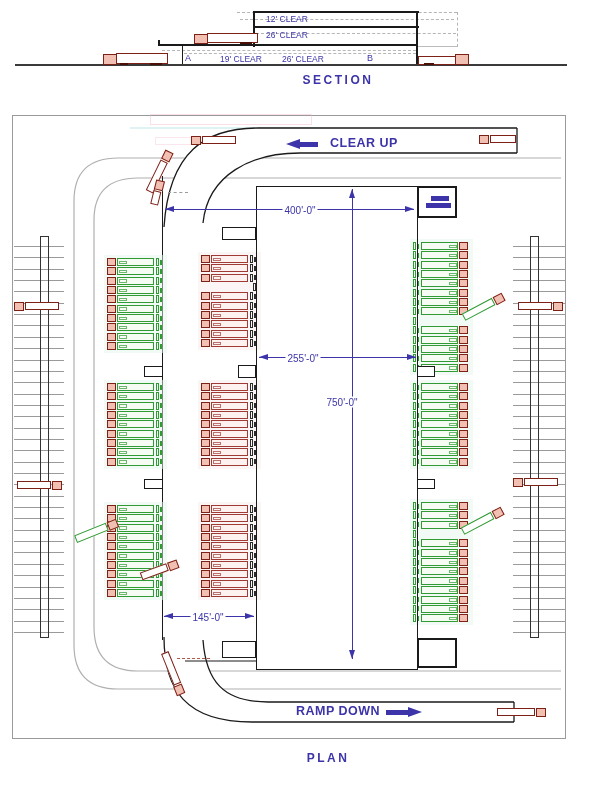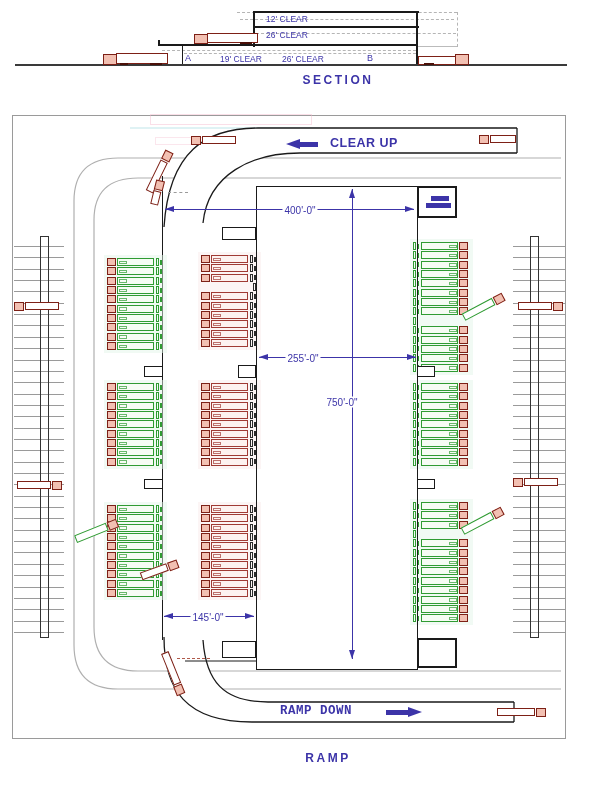--- a/index.html
+++ b/index.html
@@ -1023,21 +1023,21 @@
       <div class="arw arw-l" style="left:164px;top:513px;"></div>
       <div class="arw arw-r" style="left:245px;top:513px;"></div>
       <div class="dim-text" style="left:208px;top:517px;">145'-0"</div>
     </div>
 
     <div class="abs">
       <div class="arw bigarw-l" style="left:286px;top:38.5px;"></div>
       <div class="shaft" style="left:299px;top:41.5px;width:19px;height:5px;"></div>
     </div>
     <div class="lbl ramp-lbl" style="left:330px;top:36px;">CLEAR UP</div>
-    <div class="lbl ramp-lbl" style="left:280px;top:604px;font-family:Liberation Mono, monospace;">RAMP DOWN</div>
+    <div class="lbl ramp-lbl" style="left:296px;top:604px;">RAMP DOWN</div>
     <div class="abs">
       <div class="shaft" style="left:386px;top:609.5px;width:22px;height:5px;"></div>
       <div class="arw bigarw-r" style="left:408px;top:606.5px;"></div>
     </div>
 
-    <div class="lbl ctr title-lbl" style="left:328px;top:651px;">RAMP</div>
+    <div class="lbl ctr title-lbl" style="left:328px;top:651px;">PLAN</div>
   </div>
 </div>
 
 </body></html>

